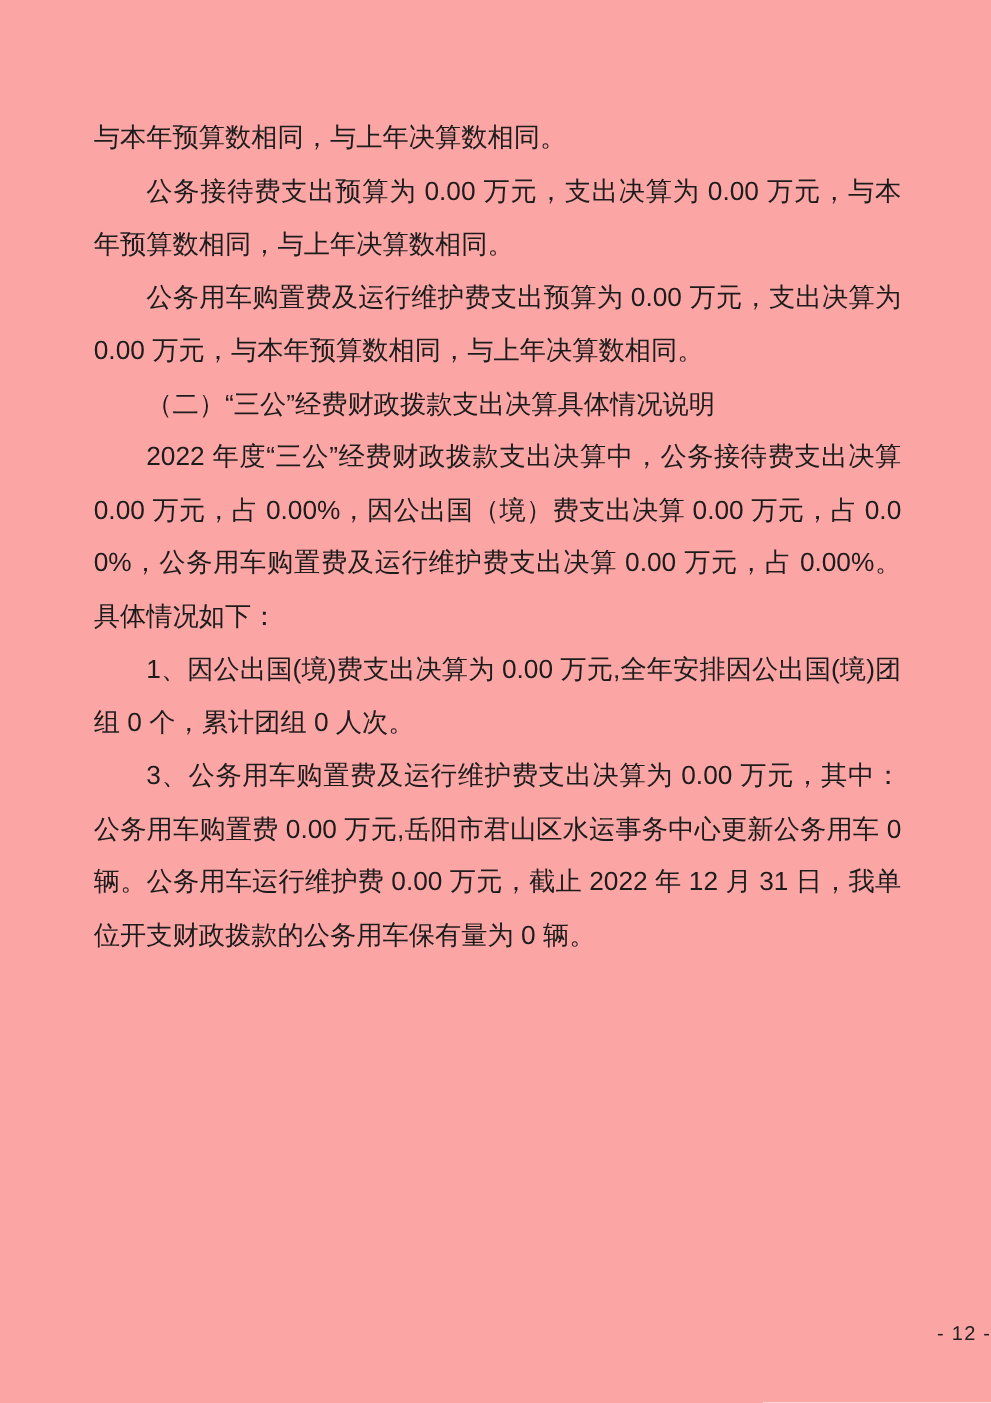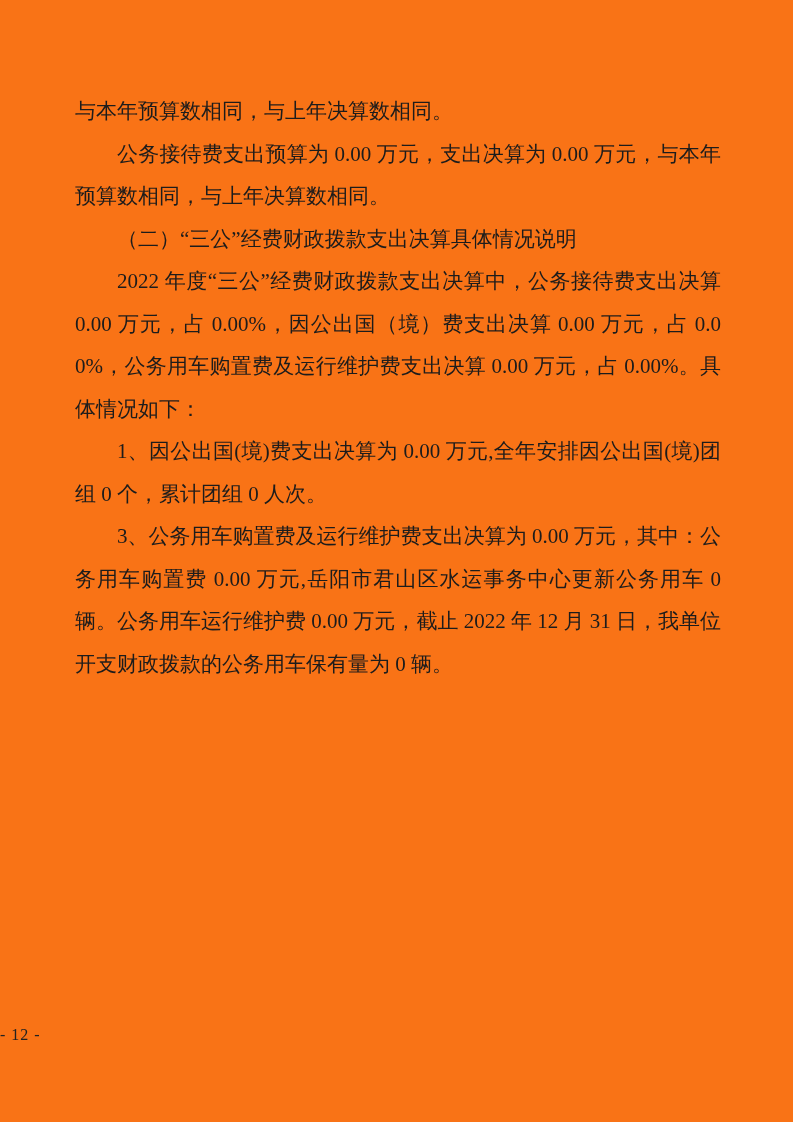--- a/index.html
+++ b/index.html
@@ -4,23 +4,23 @@
 <style>
   html, body {
     margin: 0;
     padding: 0;
     background: #ffffff;
   }
   .page {
     position: relative;
     width: 793px;
     height: 1122px;
-    background: #f97316;
+    background: #fca5a5;
     overflow: hidden;
-    font-family: Liberation Serif, serif;
+    font-family: Liberation Sans, sans-serif;
     color: #1c1c1c;
   }
   .content {
     position: absolute;
     left: 75px;
     top: 90px;
     width: 646px;
   }
   .para {
     margin: 0;
@@ -30,38 +30,39 @@
     text-justify: inter-ideograph;
     text-indent: 2em;
     word-break: break-all;
   }
   .para.continuation {
     text-indent: 0;
   }
   .footer {
     position: absolute;
     left: 0;
-    top: 1024px;
+    top: 1057px;
     width: 100%;
-    text-align: left;
+    text-align: right;
     font-size: 16px;
     line-height: 22px;
     color: #222222;
   }
   .footer span {
     letter-spacing: 1px;
   }
 </style>
 </head>
 <body>
 
 <div class="page">
   <div class="content">
     <p class="para continuation">与本年预算数相同，与上年决算数相同。</p>
     <p class="para">公务接待费支出预算为 0.00 万元，支出决算为 0.00 万元，与本年预算数相同，与上年决算数相同。</p>
+    <p class="para">公务用车购置费及运行维护费支出预算为 0.00 万元，支出决算为 0.00 万元，与本年预算数相同，与上年决算数相同。</p>
     <p class="para">（二）“三公”经费财政拨款支出决算具体情况说明</p>
     <p class="para">2022 年度“三公”经费财政拨款支出决算中，公务接待费支出决算 0.00 万元，占 0.00%，因公出国（境）费支出决算 0.00 万元，占 0.00%，公务用车购置费及运行维护费支出决算 0.00 万元，占 0.00%。具体情况如下：</p>
     <p class="para">1、因公出国(境)费支出决算为 0.00 万元,全年安排因公出国(境)团组 0 个，累计团组 0 人次。</p>
     <p class="para">3、公务用车购置费及运行维护费支出决算为 0.00 万元，其中：公务用车购置费 0.00 万元,岳阳市君山区水运事务中心更新公务用车 0 辆。公务用车运行维护费 0.00 万元，截止 2022 年 12 月 31 日，我单位开支财政拨款的公务用车保有量为 0 辆。</p>
   </div>
   <div class="footer">
     <span>- 12 -</span>
   </div>
 </div>
 

